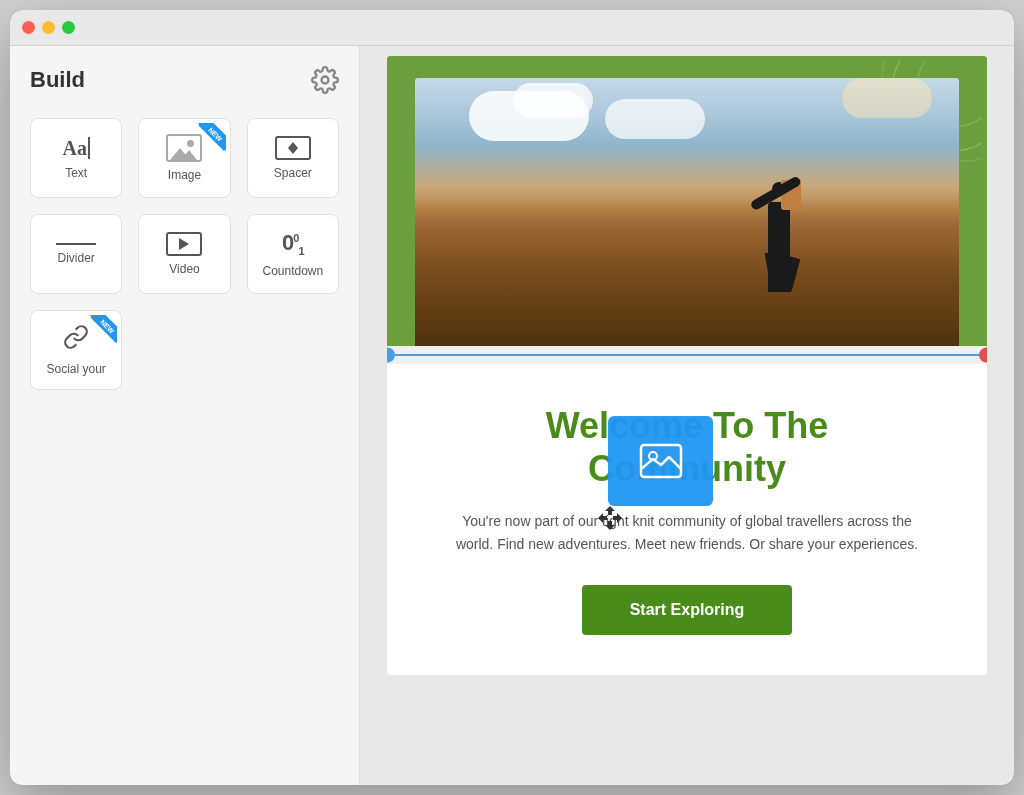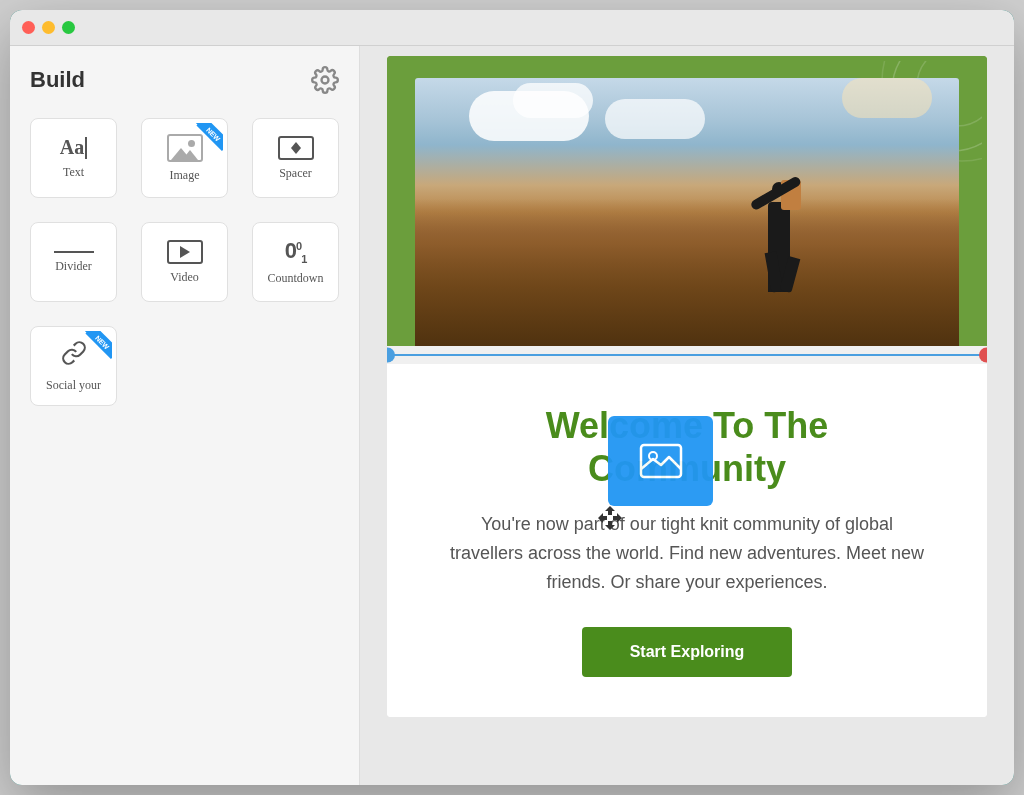--- a/index.html
+++ b/index.html
@@ -68,41 +68,40 @@
     }
     .gear-icon {
       width: 28px;
       height: 28px;
       color: #888;
       cursor: pointer;
     }
     .widget-grid {
       display: grid;
       grid-template-columns: repeat(3, 1fr);
-      gap: 24px;
+      gap: 16px;
     }
     .widget-item {
       background: #fff;
       border: 1px solid #e0e0e0;
       border-radius: 8px;
       padding: 12px 8px;
       display: flex;
       flex-direction: column;
       align-items: center;
       justify-content: center;
       gap: 6px;
       cursor: pointer;
       position: relative;
       min-height: 80px;
     }
     .widget-label {
       font-size: 12px;
       color: #555;
       text-align: right;
-      font-family: Liberation Serif, serif;
     }
     .new-badge-diagonal {
       position: absolute;
       top: 4px;
       right: 4px;
       width: 36px;
       height: 36px;
       overflow: hidden;
       pointer-events: none;
     }
@@ -151,21 +150,21 @@
       background: #fff;
     }
     .welcome-title {
       font-size: 36px;
       font-weight: 800;
       color: #4a8c1c;
       line-height: 1.2;
       margin-bottom: 20px;
     }
     .welcome-desc {
-      font-size: 18px;
+      font-size: 14px;
       color: #555;
       line-height: 1.6;
       margin-bottom: 30px;
     }
     .cta-button {
       display: inline-block;
       background: #4a8c1c;
       color: #fff;
       font-size: 16px;
       font-weight: 700;

